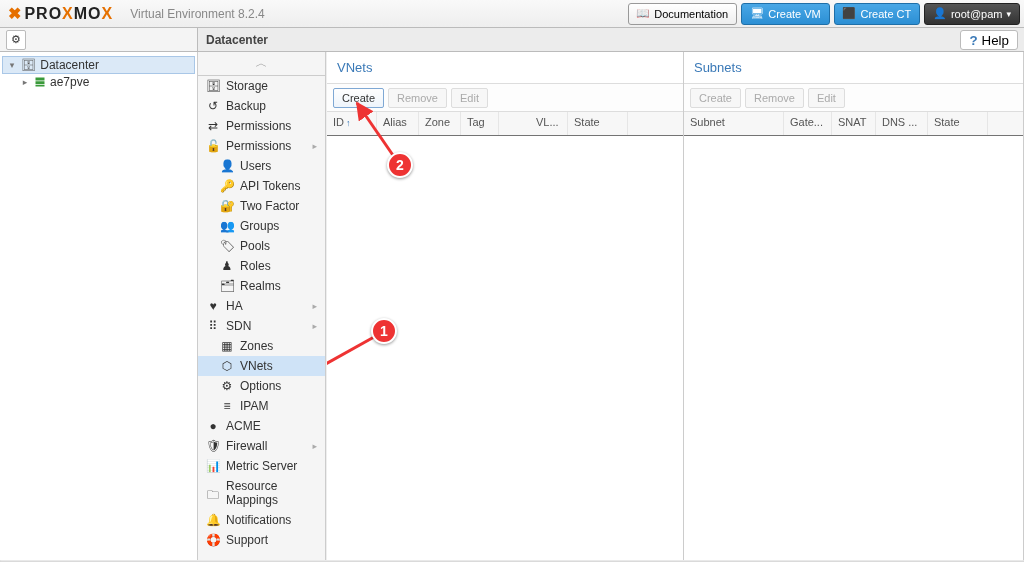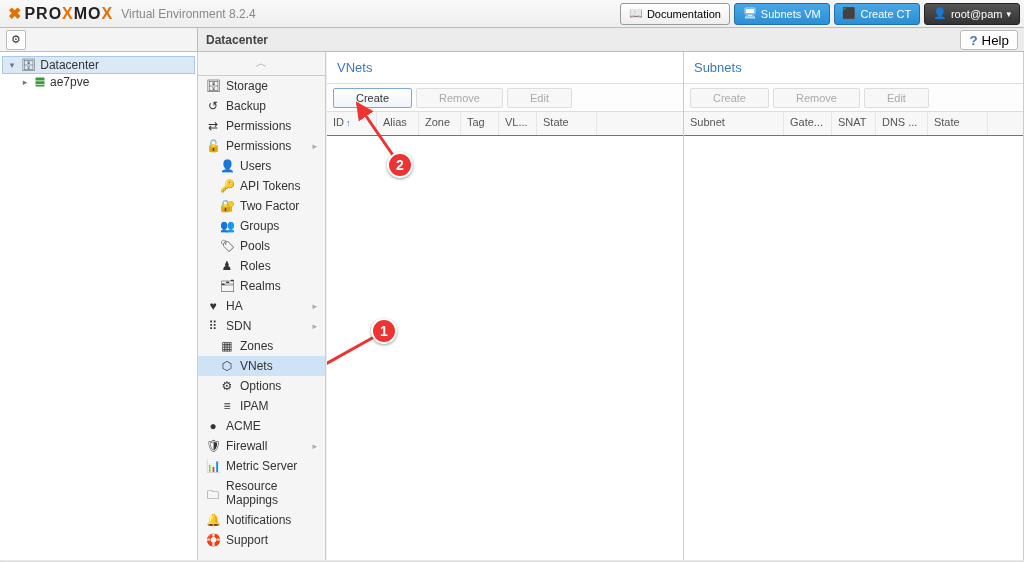--- a/index.html
+++ b/index.html
@@ -3,21 +3,21 @@
 <meta charset="utf-8">
 <style>
   * { box-sizing: border-box; }
   html, body { margin:0; padding:0; font-family: Helvetica, Arial, sans-serif; font-size:12px; color:#333; background:#f5f5f5; width:1024px; height:562px; overflow:hidden; }
 
   
   .header { height:28px; background:linear-gradient(#f9f9f9,#eee); border-bottom:1px solid #bbb; display:flex; align-items:center; padding:0 4px; }
   .logo { font-family: Arial Black, Arial, sans-serif; font-weight:900; font-size:16px; letter-spacing:1px; display:flex; align-items:center; gap:2px; padding:0 4px; }
   .logo .x { color:#e57000; }
   .logo .txt { color:#222; }
-  .env-title { color:#888; font-size:12px; margin-left:4px;text-align:right; }
+  .env-title { color:#888; font-size:12px; margin-left:13px;text-align:right; }
   .search-box { margin-left:6px; width:148px; height:20px; border:1px solid #bbb; background:#fff; padding:2px 6px; font-size:11px; border-radius:2px; }
   .header-spacer { flex:1; }
   .hbtn { height:22px; padding:0 8px; font-size:11px; border:1px solid #999; background:linear-gradient(#fff,#eee); border-radius:3px; display:flex; align-items:center; gap:4px; margin-left:4px; cursor:pointer; }
   .hbtn.blue { background:linear-gradient(#48a7e6,#2c8fd4); border-color:#1f6fa8; color:#fff; }
   .hbtn.dark { background:linear-gradient(#555,#333); border-color:#222; color:#fff; }
 
   
   .toolbar2 { height:24px; background:#ececec; border-bottom:1px solid #bbb; display:flex; align-items:stretch; }
   .tree-head { width:198px; border-right:1px solid #bbb; display:flex; align-items:center; padding:0 6px; background:#f4f4f4; gap:4px; }
   .tree-head select { flex:1; border:1px solid #bbb; height:20px; font-size:11px; background:#fff; }
@@ -41,21 +41,21 @@
   .nav-item.active { background:#cfe3f7; }
   .nav-item .exp { margin-left:auto; color:#aaa; font-size:9px; }
   .nav-ic { width:14px; height:14px; flex:0 0 14px; text-align:center; color:#333; font-size:12px; }
 
   
   .content { flex:1; display:flex; background:#fff; border-left:1px solid #eee; overflow:hidden; position:relative; }
   .panel { flex:1; display:flex; flex-direction:column; border-right:1px solid #ccc; min-width:0; }
   .panel:last-child { border-right:none; }
   .panel-title { height:32px; padding:0 10px; display:flex; align-items:center; font-size:13px; color:#3a79b7; border-bottom:1px solid #ddd; }
   .panel-toolbar { height:28px; padding:3px 6px; display:flex; align-items:center; gap:4px; border-bottom:1px solid #ddd; background:#fdfdfd; }
-  .tbtn { height:20px; padding:0 22px; font-size:11px; border:1px solid #bbb; background:linear-gradient(#fff,#f2f2f2); border-radius:2px; color:#333; }
+  .tbtn { height:20px; padding:0 8px; font-size:11px; border:1px solid #bbb; background:linear-gradient(#fff,#f2f2f2); border-radius:2px; color:#333; }
   .tbtn.primary { border:1px solid #7fa8d4; background:linear-gradient(#fefefe,#eef4fb); color:#333; }
   .tbtn[disabled] { color:#aaa; border-color:#ddd; background:#f7f7f7; }
   .grid-head { display:flex; height:24px; border-bottom:1px solid #737373; background:#f7f7f7; font-size:11px; color:#555; }
   .grid-head .cell { padding:4px 6px; border-right:1px solid #e6e6e6; white-space:nowrap; overflow:hidden; text-overflow:ellipsis; }
   .sort-ind { color:#3a79b7; font-size:9px; margin-left:2px; }
 
   
   .anno-dot { position:absolute; width:26px; height:26px; border-radius:50%; background:#e33; color:#fff; display:flex; align-items:center; justify-content:center; font-size:14px; font-weight:bold; border:2px solid #fff; box-shadow:0 1px 3px rgba(0,0,0,.4); }
   .arrow-svg { position:absolute; pointer-events:none; }
 
@@ -70,21 +70,21 @@
     <span class="txt">PRO<span class="x">X</span>MO<span class="x">X</span></span>
   </div>
   <span class="env-title">Virtual Environment 8.2.4</span>
   <div class="header-spacer"></div>
   <button class="hbtn">
     <span>📖</span>
     <span>Documentation</span>
   </button>
   <button class="hbtn blue">
     <span>🖥</span>
-    <span>Subnets VM</span>
+    <span>Create VM</span>
   </button>
   <button class="hbtn blue">
     <span>⬛</span>
     <span>Create CT</span>
   </button>
   <button class="hbtn dark">
     <span>👤</span>
     <span>root@pam</span>
     <span style="font-size:9px;">▾</span>
   </button>
@@ -233,21 +233,21 @@
       <div class="panel-toolbar">
         <button class="tbtn primary">Create</button>
         <button class="tbtn" disabled="">Remove</button>
         <button class="tbtn" disabled="">Edit</button>
       </div>
       <div class="grid-head" id="vnets-head">
           <div class="cell" style="width: 50px;">ID<span class="sort-ind">↑</span></div>
           <div class="cell" style="width: 42px;">Alias</div>
           <div class="cell" style="width: 42px;">Zone</div>
           <div class="cell" style="width: 38px;">Tag</div>
-          <div class="cell" style="width: 38px;">VL...</div>
+          <div class="cell" style="width: 38px; margin-left: 31px;">VL...</div>
           <div class="cell" style="width: 60px;">State</div>
         </div>
     </div>
 
     <div class="panel" style="flex:1">
       <div class="panel-title">Subnets</div>
       <div class="panel-toolbar">
         <button class="tbtn" disabled="">Create</button>
         <button class="tbtn" disabled="">Remove</button>
         <button class="tbtn" disabled="">Edit</button>

